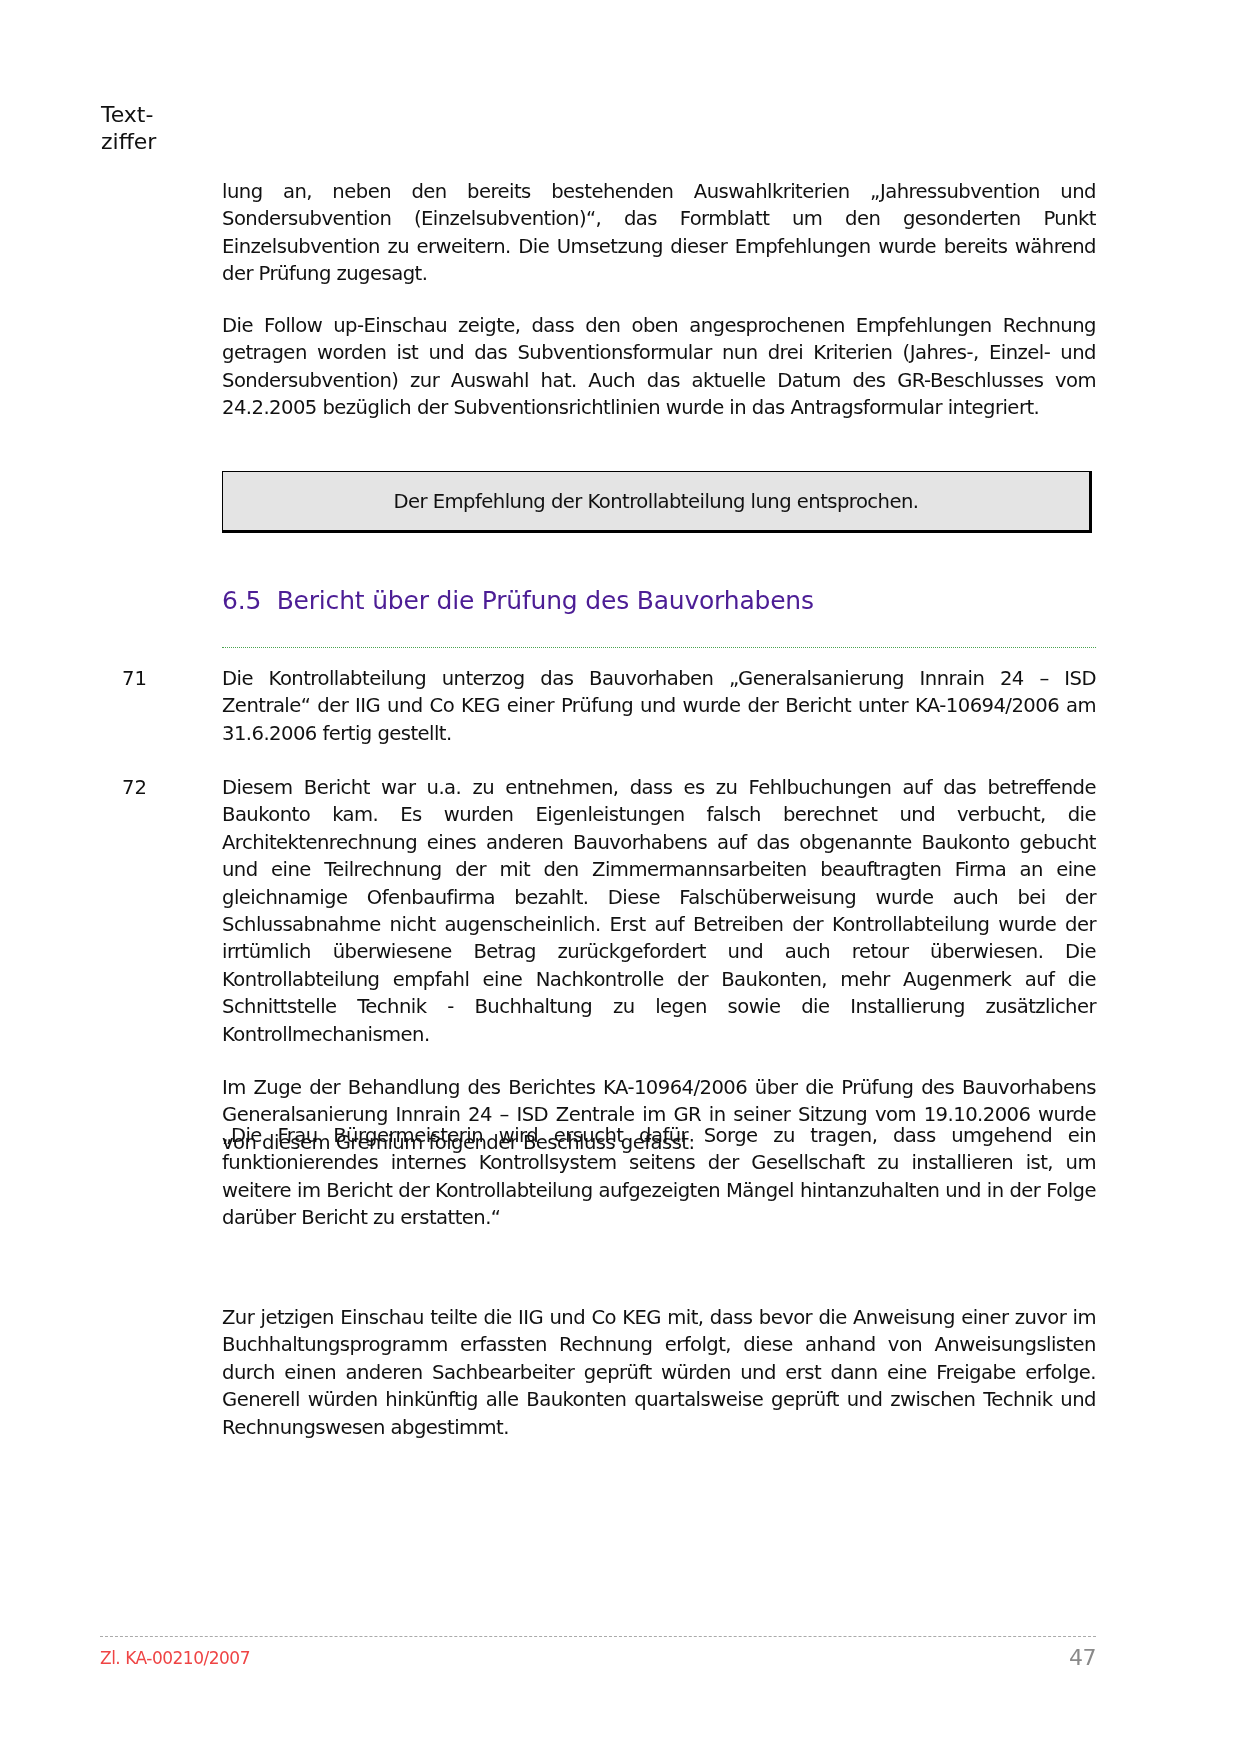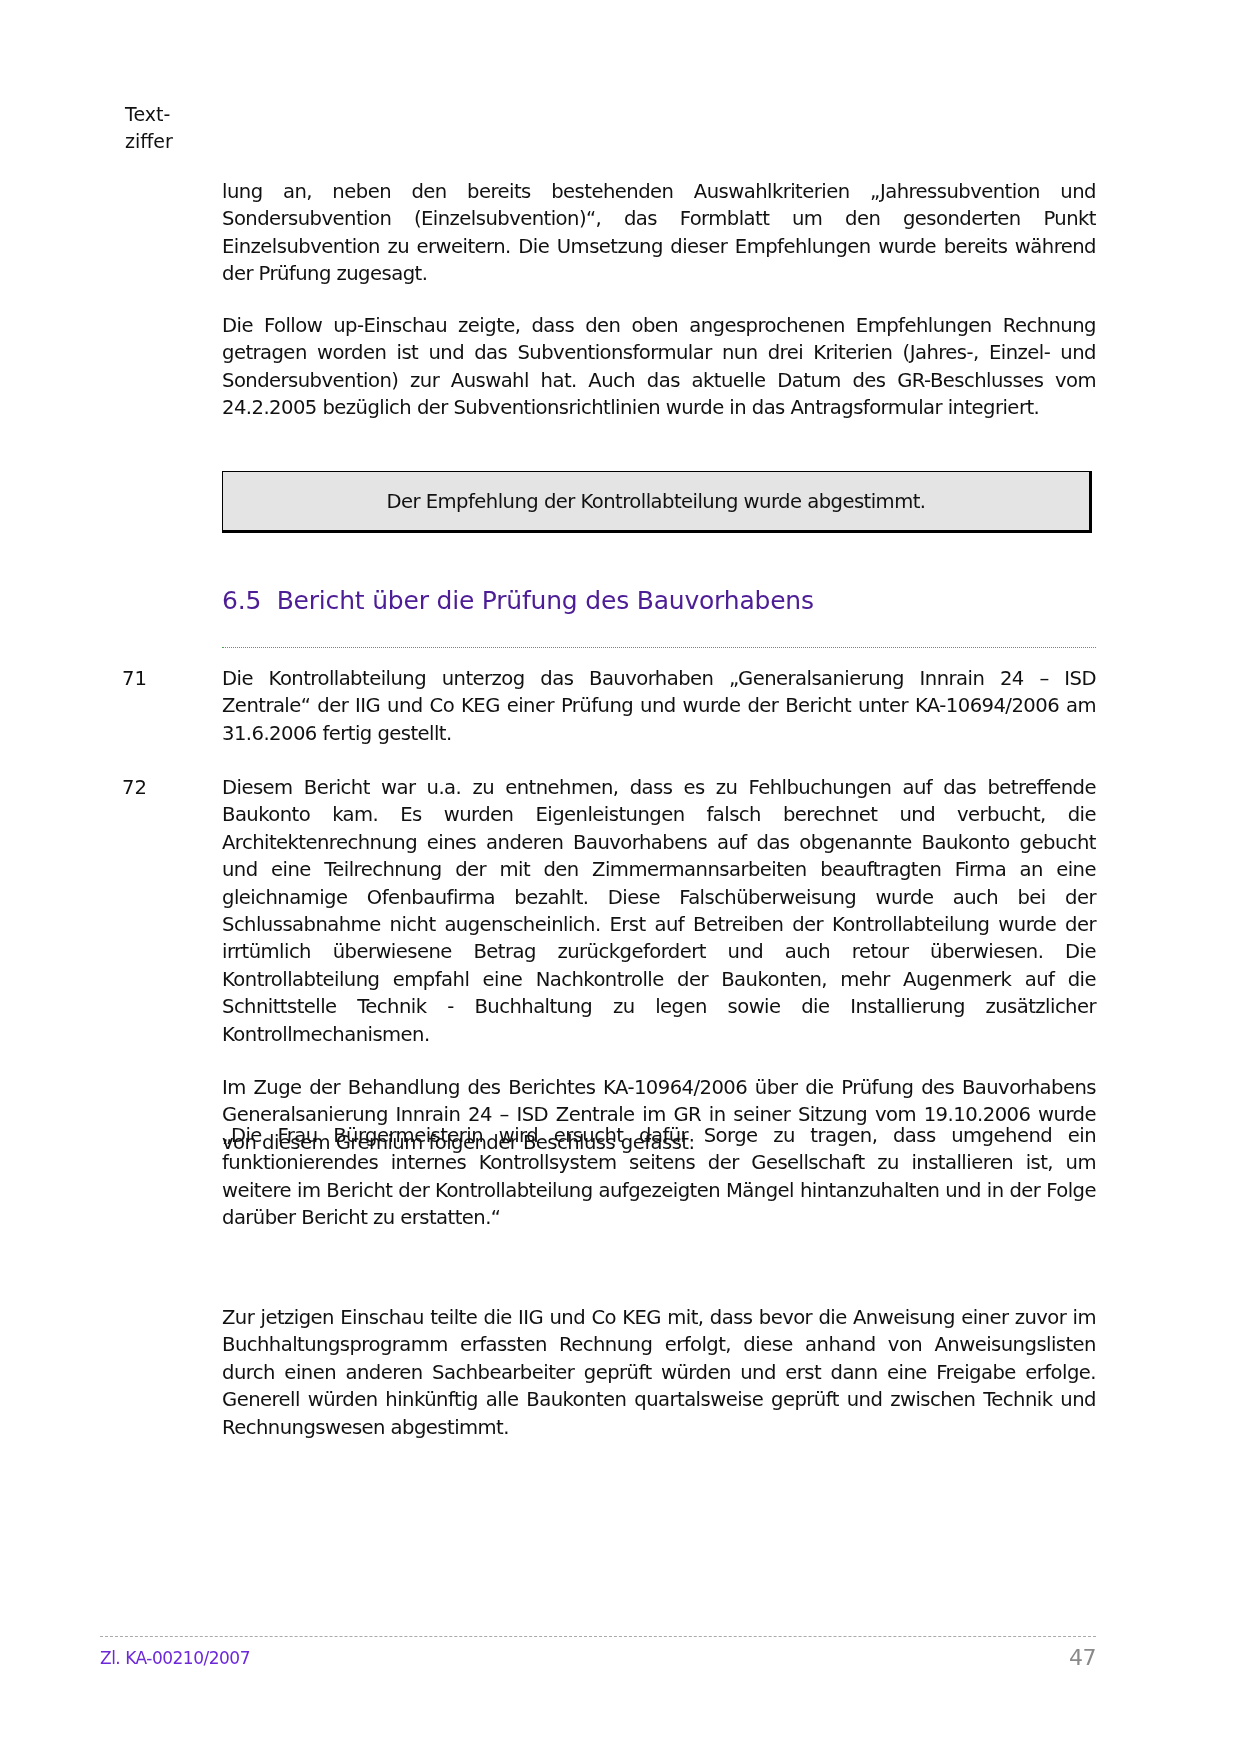--- a/index.html
+++ b/index.html
@@ -10,23 +10,23 @@
     body {
       width: 1240px;
       height: 1755px;
       position: relative;
       font-family: "DejaVu Sans", sans-serif;
       color: #111111;
       overflow: hidden;
     }
     .margin-label {
       position: absolute;
-      left: 125px;
+      left: 101px;
       top: 101px;
-      font-size: 19px;
+      font-size: 22px;
       line-height: 27px;
     }
     .content {
       position: absolute;
       left: 222px;
       width: 874px;
     }
     .para {
       font-size: 19.6px;
       line-height: 27.4px;
@@ -89,21 +89,21 @@
       left: 100px;
       width: 996px;
       height: 28px;
       font-size: 17px;
       line-height: 28px;
       letter-spacing: -0.5px;
     }
     .footer .ref {
       position: absolute;
       left: 0;
-      color: #6d28d9;
+      color: #ef4444;
     }
     .footer .title {
       position: absolute;
       left: 295px;
       color: #111;
     }
     .footer .page {
       position: absolute;
       right: 0;
       color: #8a8a8a;
@@ -119,21 +119,21 @@
 </div>
 
 <div class="content" style="top:178px;">
   <p class="para">lung an, neben den bereits bestehenden Auswahlkriterien „Jahressubvention und Sondersubvention (Einzelsubvention)“, das Formblatt um den gesonderten Punkt Einzelsubvention zu erweitern. Die Umsetzung dieser Empfehlungen wurde bereits während der Prüfung zugesagt.</p>
 </div>
 <div class="content" style="top:312px;">
   <p class="para">Die Follow up-Einschau zeigte, dass den oben angesprochenen Empfehlungen Rechnung getragen worden ist und das Subventionsformular nun drei Kriterien (Jahres-, Einzel- und Sondersubvention) zur Auswahl hat. Auch das aktuelle Datum des GR-Beschlusses vom 24.2.2005 bezüglich der Subventionsrichtlinien wurde in das Antragsformular integriert.</p>
 </div>
 
 <div class="result-box">
-  <span>Der Empfehlung der Kontrollabteilung wurde abgestimmt.</span>
+  <span>Der Empfehlung der Kontrollabteilung lung entsprochen.</span>
 </div>
 
 <div class="section-heading">
   <div style="white-space:pre;">6.5  Bericht über die Prüfung des Bauvorhabens</div>
 </div>
 <div class="section-rule"></div>
 
 <div class="num" style="top:665px;">71</div>
 <div class="content" style="top:665px;">
   <p class="para">Die Kontrollabteilung unterzog das Bauvorhaben „Generalsanierung Innrain 24 – ISD Zentrale“ der IIG und Co KEG einer Prüfung und wurde der Bericht unter KA-10694/2006 am 31.6.2006 fertig gestellt.</p>

